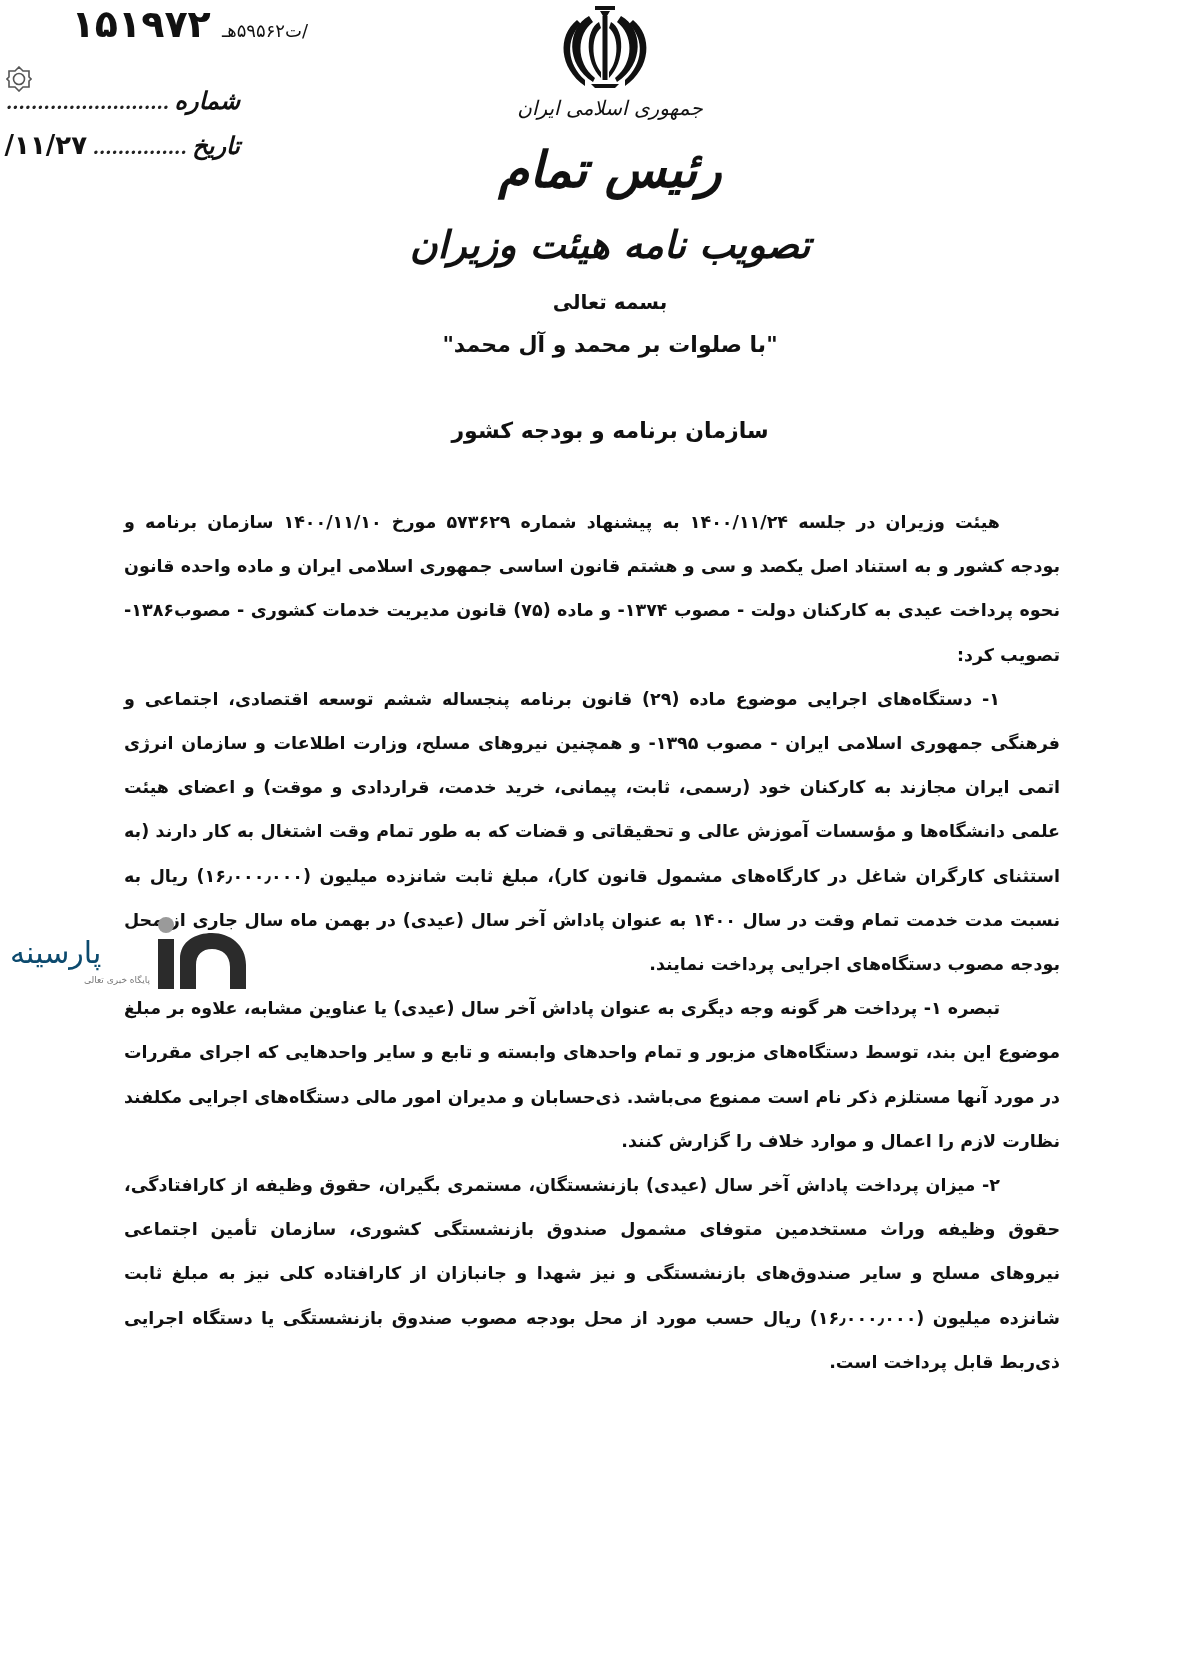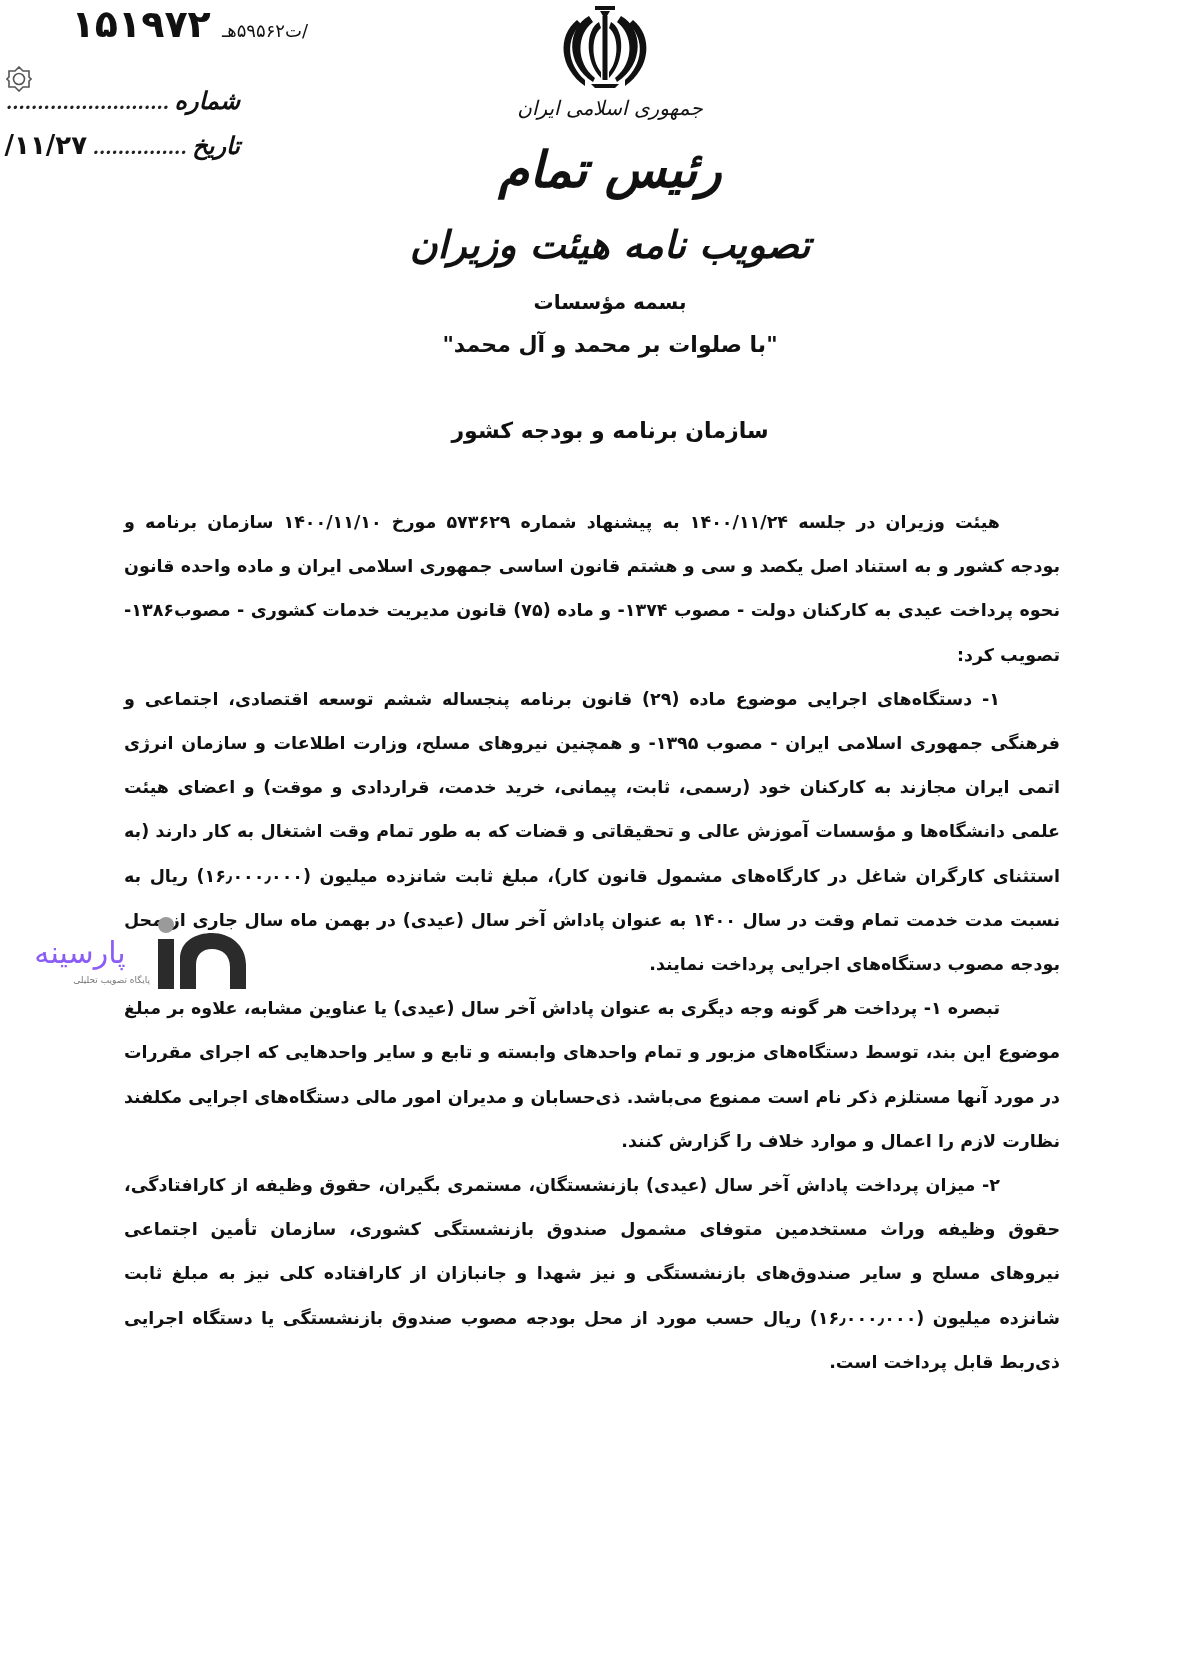--- a/index.html
+++ b/index.html
@@ -44,22 +44,22 @@
     text-align-last: right; font-size: 17.5px; line-height: 44.2px; font-weight: bold;
   }
   .body-text p { margin: 0; text-indent: 0; }
   .body-text p.indent { text-indent: 60px; }
   .body-text .lead { font-weight: bold; }
   .body-text .note-label { font-weight: 900; }
 
   
   .watermark { left: 10px; top: 915px; width: 245px; height: 80px; }
   .wm-text {
-    position: absolute; left: 0; top: 20px; width: 140px; direction: rtl; text-align: center;
-    font-size: 30px; color: #8b5cf6; letter-spacing: 1px;
+    position: absolute; left: 0; top: 20px; width: 140px; direction: rtl; text-align: left;
+    font-size: 30px; color: #0c4a6e; letter-spacing: 1px;
   }
   .wm-sub {
     position: absolute; left: 0; top: 60px; width: 140px; direction: rtl; text-align: right;
     font-size: 9px; color: #777;
   }
   .wm-logo { position: absolute; left: 142px; top: 0; width: 100px; height: 80px; }
 </style>
 </head>
 <body>
 
@@ -95,21 +95,21 @@
     <path d="M66 14 C88 26 90 62 62 80 L60 76 C80 60 78 32 62 20 Z"></path>
     <path d="M22 18 C2 34 4 66 30 84 L30 78 C12 62 10 38 26 22 Z"></path>
     <path d="M78 18 C98 34 96 66 70 84 L70 78 C88 62 90 38 74 22 Z"></path>
     <path d="M36 82 L64 82 L60 86 L40 86 Z"></path>
   </g>
 </svg>
 
 <div class="abs header-center country">جمهوری اسلامی ایران</div>
 <div class="abs header-center president">رئیس تمام</div>
 <div class="abs header-center approval">تصویب نامه هیئت وزیران</div>
-<div class="abs header-center bismillah">بسمه مؤسسات</div>
+<div class="abs header-center bismillah">بسمه تعالی</div>
 <div class="abs header-center salawat">"با صلوات بر محمد و آل محمد"</div>
 <div class="abs header-center recipient">سازمان برنامه و بودجه کشور</div>
 
 <div class="abs body-text">
   <p class="indent">هیئت وزیران در جلسه ۱۴۰۰/۱۱/۲۴ به پیشنهاد شماره ۵۷۳۶۲۹ مورخ ۱۴۰۰/۱۱/۱۰ سازمان برنامه و بودجه کشور و به استناد اصل یکصد و سی و هشتم قانون اساسی جمهوری اسلامی ایران و ماده واحده قانون نحوه پرداخت عیدی به کارکنان دولت - مصوب ۱۳۷۴- و ماده (۷۵) قانون مدیریت خدمات کشوری - مصوب۱۳۸۶- تصویب کرد:</p>
   <p class="indent">
     <span class="lead">۱-</span>
     <span>دستگاه‌های اجرایی موضوع ماده (۲۹) قانون برنامه پنجساله ششم توسعه اقتصادی، اجتماعی و فرهنگی جمهوری اسلامی ایران - مصوب ۱۳۹۵- و همچنین نیروهای مسلح، وزارت اطلاعات و سازمان انرژی اتمی ایران مجازند به کارکنان خود (رسمی، ثابت، پیمانی، خرید خدمت، قراردادی و موقت) و اعضای هیئت علمی دانشگاه‌ها و مؤسسات آموزش عالی و تحقیقاتی و قضات که به طور تمام وقت اشتغال به کار دارند (به استثنای کارگران شاغل در کارگاه‌های مشمول قانون کار)، مبلغ ثابت شانزده میلیون (۱۶٫۰۰۰٫۰۰۰) ریال به نسبت مدت خدمت تمام وقت در سال ۱۴۰۰ به عنوان پاداش آخر سال (عیدی) در بهمن ماه سال جاری از محل بودجه مصوب دستگاه‌های اجرایی پرداخت نمایند.</span>
   </p>
   <p class="indent">
@@ -117,19 +117,19 @@
     <span>پرداخت هر گونه وجه دیگری به عنوان پاداش آخر سال (عیدی) یا عناوین مشابه، علاوه بر مبلغ موضوع این بند، توسط دستگاه‌های مزبور و تمام واحدهای وابسته و تابع و سایر واحدهایی که اجرای مقررات در مورد آنها مستلزم ذکر نام است ممنوع می‌باشد. ذی‌حسابان و مدیران امور مالی دستگاه‌های اجرایی مکلفند نظارت لازم را اعمال و موارد خلاف را گزارش کنند.</span>
   </p>
   <p class="indent">
     <span class="lead">۲-</span>
     <span>میزان پرداخت پاداش آخر سال (عیدی) بازنشستگان، مستمری بگیران، حقوق وظیفه از کارافتادگی، حقوق وظیفه وراث مستخدمین متوفای مشمول صندوق بازنشستگی کشوری، سازمان تأمین اجتماعی نیروهای مسلح و سایر صندوق‌های بازنشستگی و نیز شهدا و جانبازان از کارافتاده کلی نیز به مبلغ ثابت شانزده میلیون (۱۶٫۰۰۰٫۰۰۰) ریال حسب مورد از محل بودجه مصوب صندوق بازنشستگی یا دستگاه اجرایی ذی‌ربط قابل پرداخت است.</span>
   </p>
 </div>
 
 <div class="abs watermark">
   <div class="wm-text">پارسینه</div>
-  <div class="wm-sub">پایگاه تصویب تحلیلی</div>
+  <div class="wm-sub">پایگاه خبری تعالی</div>
   <svg class="wm-logo" viewBox="0 0 100 80">
     <circle cx="14" cy="10" r="8" fill="#9a9a9a"></circle>
     <rect x="6" y="24" width="16" height="50" fill="#2b2b2b"></rect>
     <path d="M28 74 L28 44 C28 26 44 18 60 18 C78 18 94 30 94 50 L94 74 L78 74 L78 52 C78 40 70 34 60 34 C50 34 44 40 44 50 L44 74 Z" fill="#2b2b2b"></path>
   </svg>
 </div>
 
 </body></html>

